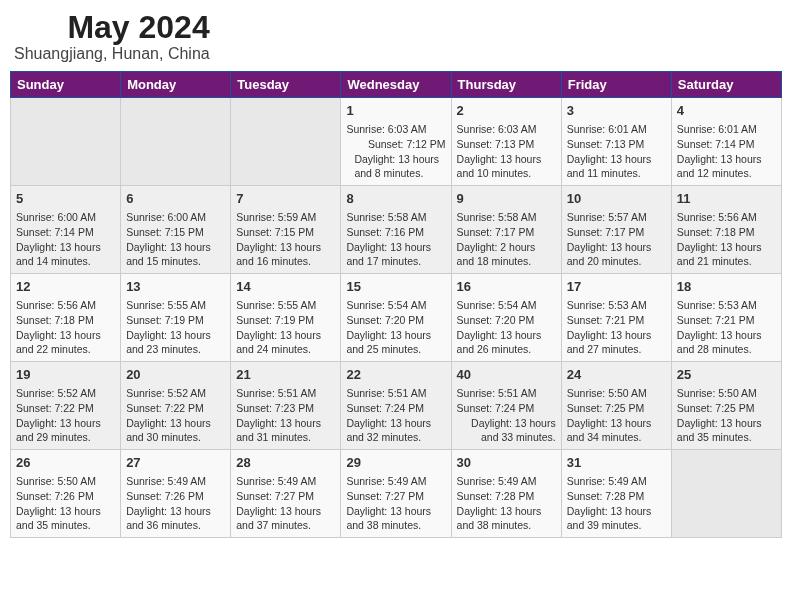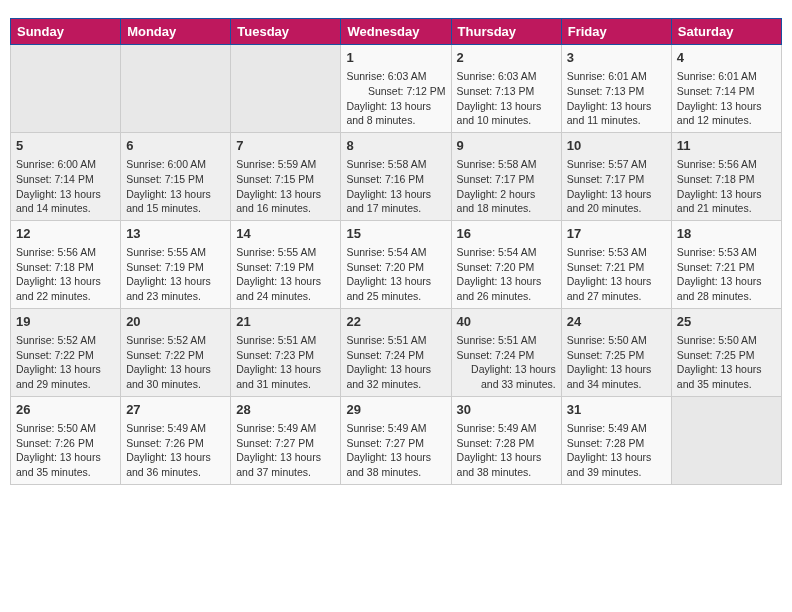--- a/index.html
+++ b/index.html
@@ -45,21 +45,21 @@
     .title-location {
       font-size: 16px;
       color: #444;
     }
     .calendar {
       width: 100%;
       border-collapse: collapse;
       border: 1px solid #ccc;
     }
     .calendar th {
-      background: #be185d;
+      background: #701a75;
       color: #fff;
       font-size: 13px;
       font-weight: bold;
       padding: 5px 6px;
       text-align: left;
       border: 1px solid #1a50a0;
     }
     .calendar td {
       vertical-align: top;
       border: 1px solid #ccc;
@@ -84,20 +84,24 @@
       margin-bottom: 2px;
     }
     .empty {
       background: #e8e8e8 !important;
     }
   </style>
 </head>
 <body>
 
 <div class="header">
+  <div class="title-block">
+    <div class="title-month">May 2024</div>
+    <div class="title-location">Shuangjiang, Hunan, China</div>
+  </div>
 </div>
 
 <table class="calendar">
   <thead>
     <tr>
     <th>Sunday</th>
         <th>Monday</th>
         <th>Tuesday</th>
         <th>Wednesday</th>
         <th>Thursday</th>
@@ -107,21 +111,21 @@
   </thead>
   <tbody id="calendar-body">
   <tr>
         <td class="empty"></td>
         <td class="empty"></td>
         <td class="empty"></td>
         <td>
           <span class="day-num">1</span>
           <span style="display: block;">Sunrise: 6:03 AM</span>
           <span style="display: block; text-align: right;">Sunset: 7:12 PM</span>
-          <span style="display: block;">Daylight: 13 hours and 8 minutes.</span>
+          <span style="display: block; margin-left: 8px;">Daylight: 13 hours and 8 minutes.</span>
         </td>
         <td>
           <span class="day-num">2</span>
           <span style="display: block;">Sunrise: 6:03 AM</span>
           <span style="display: block;">Sunset: 7:13 PM</span>
           <span style="display: block;">Daylight: 13 hours and 10 minutes.</span>
         </td>
         <td>
           <span class="day-num">3</span>
           <span style="display: block;">Sunrise: 6:01 AM</span>

